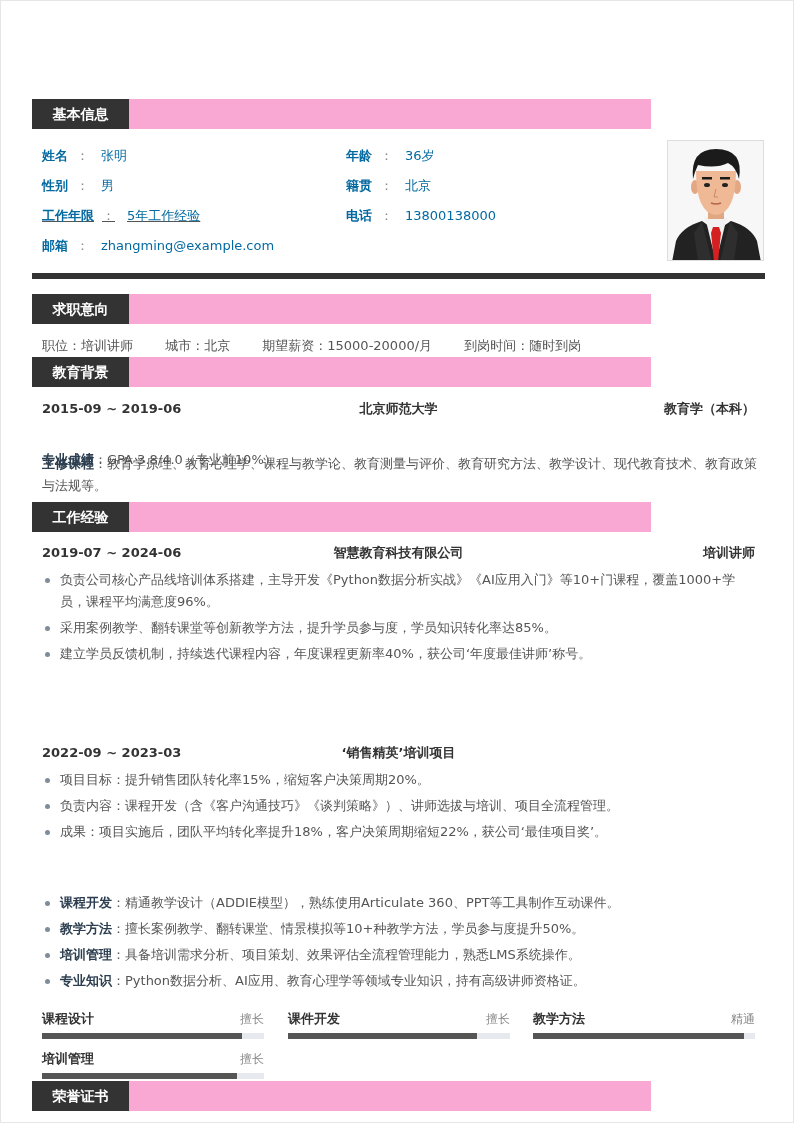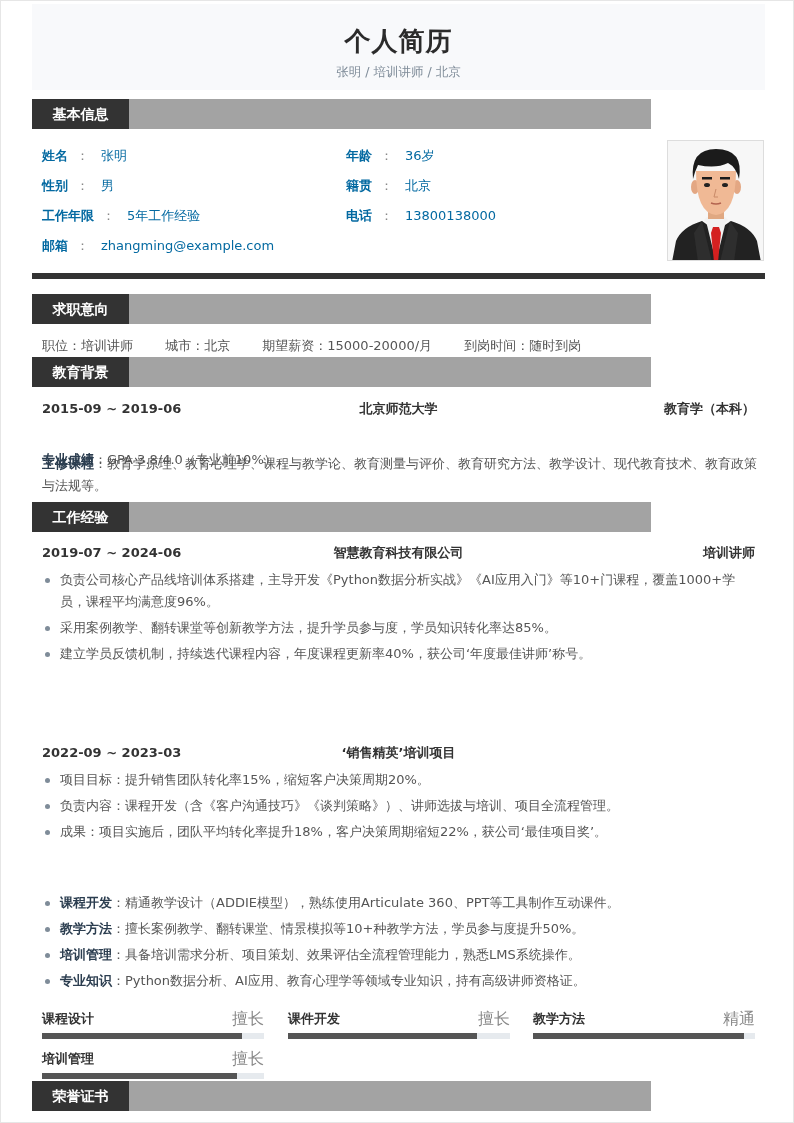--- a/index.html
+++ b/index.html
@@ -3,21 +3,21 @@
 <meta charset="utf-8">
 <style>
   * { box-sizing: border-box; margin: 0; padding: 0; }
   html, body { width: 794px; height: 1123px; background: #ffffff; overflow: hidden; }
   body { font-family: "DejaVu Sans", "Liberation Sans", sans-serif; color: #555; font-size: 13px; position: relative; }
   .page { position: absolute; left: 0; top: 0; width: 794px; height: 1123px; border: 1px solid #e6e6e6; }
   .header { position: absolute; left: 31px; top: 3px; width: 733px; height: 86px; background: #f8f9fb; text-align: center; }
   .header .title { font-size: 26px; font-weight: bold; color: #2b2b2b; margin-top: 22px; letter-spacing: 1px; line-height: 30px; }
   .header .subtitle { font-size: 12.5px; color: #7f8c99; margin-top: 8px; line-height: 16px; }
 
-  .sec-head { position: absolute; left: 31px; width: 619px; height: 30px; background: #a3a3a3; }
+  .sec-head { position: absolute; left: 31px; width: 619px; height: 30px; background: #f9a8d4; }
   .sec-head .tag { position: absolute; left: 0; top: 0; width: 97px; height: 30px; background: #333333; color: #fff; font-weight: bold; font-size: 14px; line-height: 30px; text-align: center; }
 
   .row { position: absolute; font-size: 13px; line-height: 18px; white-space: nowrap; }
   .lbl { color: #0369a1; font-weight: bold; }
   .colon { color: #888; margin: 0 12px 0 8px; }
   .val { color: #0369a1; }
 
   .photo { position: absolute; left: 666px; top: 139px; width: 97px; height: 121px; border: 1px solid #ddd; background: #fafafa; overflow: hidden; }
 
   .thickbar { position: absolute; left: 31px; top: 272px; width: 733px; height: 6px; background: #333333; }
@@ -33,51 +33,47 @@
   .para { position: absolute; left: 41px; width: 715px; font-size: 13px; line-height: 22px; color: #555; }
   .para .lbl { color: #2c3e50; }
 
   ul.bul { position: absolute; left: 41px; width: 715px; list-style: none; }
   ul.bul li { position: relative; padding-left: 18px; font-size: 13px; line-height: 22px; color: #555; margin-bottom: 4px; }
   ul.bul li::before { content: ""; position: absolute; left: 3px; top: 9px; width: 5px; height: 5px; border-radius: 50%; background: #7f8c99; }
   ul.bul li .lbl { color: #2c3e50; }
 
   .skill { position: absolute; width: 222px; height: 34px; }
   .skill .name { position: absolute; left: 0; top: 0; font-weight: bold; color: #333; font-size: 13px; line-height: 18px; }
-  .skill .level { position: absolute; right: 0; top: 1px; color: #888; font-size: 16px; line-height: 16px; }
+  .skill .level { position: absolute; right: 0; top: 1px; color: #888; font-size: 12px; line-height: 16px; }
   .skill .track { position: absolute; left: 0; top: 23px; width: 100%; height: 6px; background: #e6eaee; }
   .skill .fill { position: absolute; left: 0; top: 0; height: 6px; background: #555555; }
 </style>
 </head>
 <body>
 
 <div class="page">
 
-  <div class="header">
-    <div class="title">个人简历</div>
-    <div class="subtitle">张明 / 培训讲师 / 北京</div>
-  </div>
 
   <div class="sec-head" style="top:98px;">
     <div class="tag">基本信息</div>
   </div>
 
   <div class="row" style="left:41px; top:146px;">
     <span class="lbl">姓名</span><span class="colon">：</span><span class="val">张明</span>
   </div>
   <div class="row" style="left:345px; top:146px;">
     <span class="lbl">年龄</span><span class="colon">：</span><span class="val">36岁</span>
   </div>
   <div class="row" style="left:41px; top:176px;">
     <span class="lbl">性别</span><span class="colon">：</span><span class="val">男</span>
   </div>
   <div class="row" style="left:345px; top:176px;">
     <span class="lbl">籍贯</span><span class="colon">：</span><span class="val">北京</span>
   </div>
-  <div class="row" style="left:41px; top:206px;">
+  <div class="row" style="left:41px; top:206px;text-decoration:underline;">
     <span class="lbl">工作年限</span><span class="colon">：</span><span class="val">5年工作经验</span>
   </div>
   <div class="row" style="left:345px; top:206px;">
     <span class="lbl">电话</span><span class="colon">：</span><span class="val">13800138000</span>
   </div>
   <div class="row" style="left:41px; top:236px;">
     <span class="lbl">邮箱</span><span class="colon">：</span><span class="val">zhangming@example.com</span>
   </div>
 
   <div class="photo" title="证件照">

